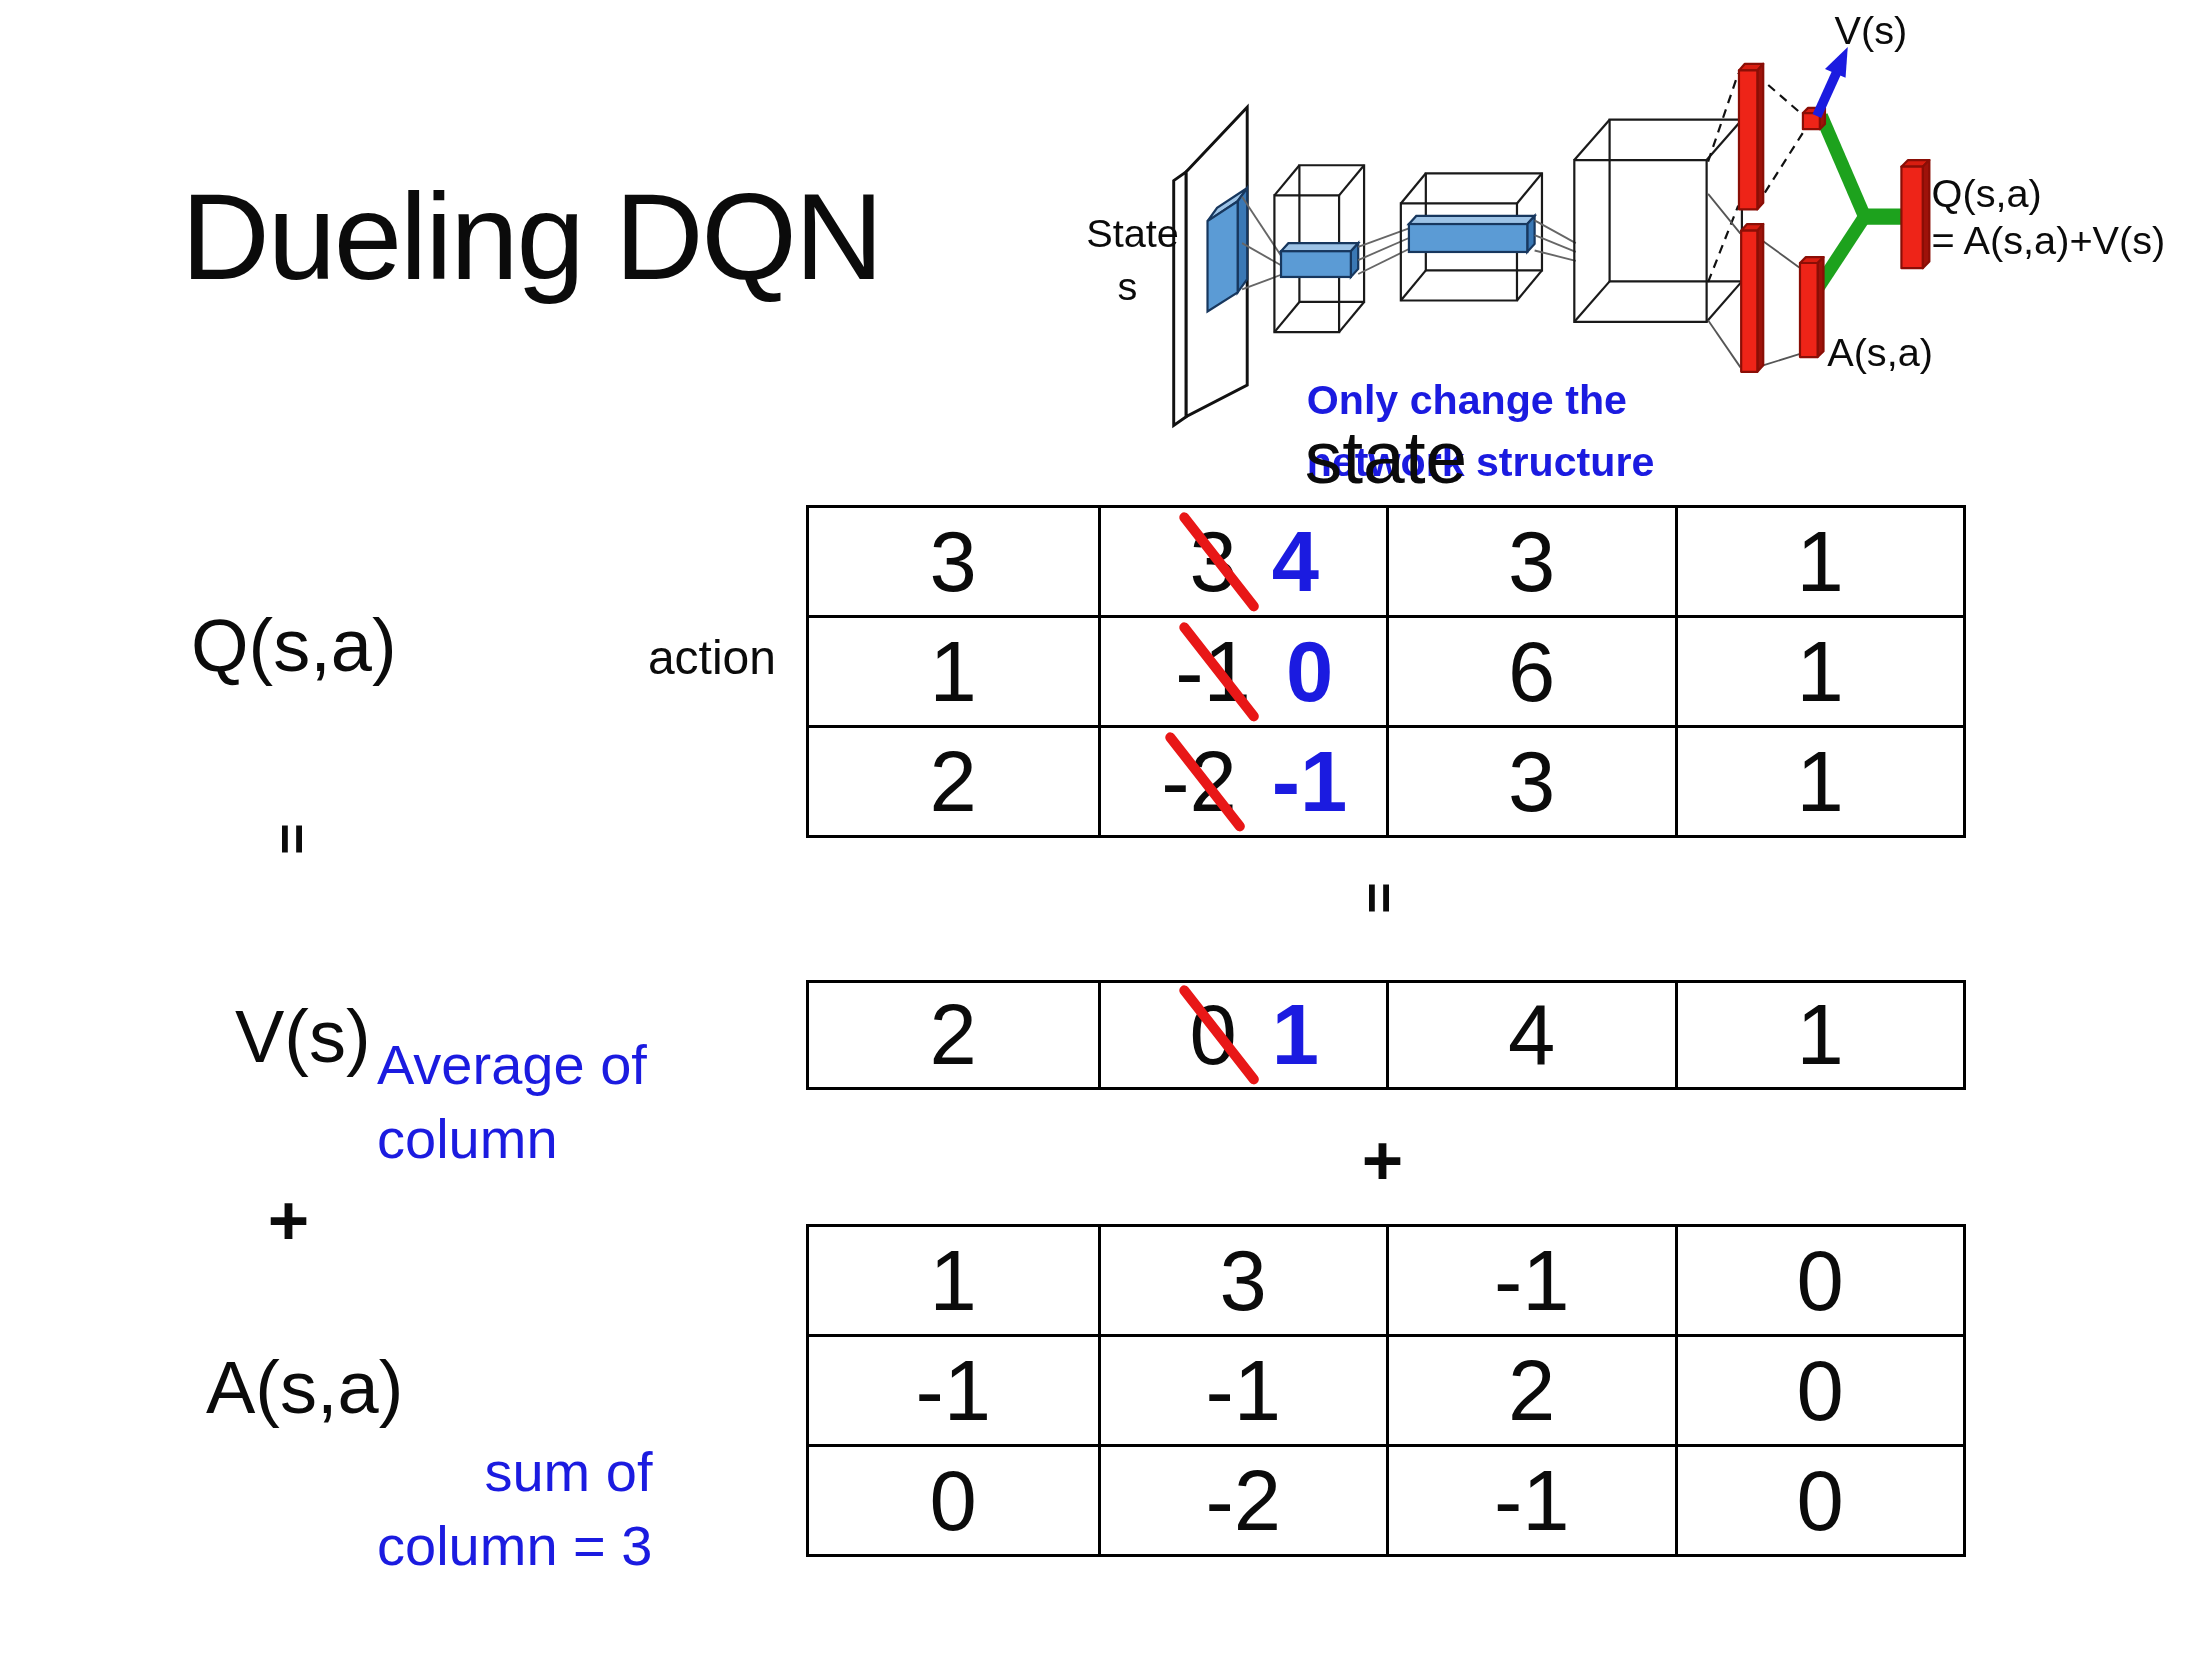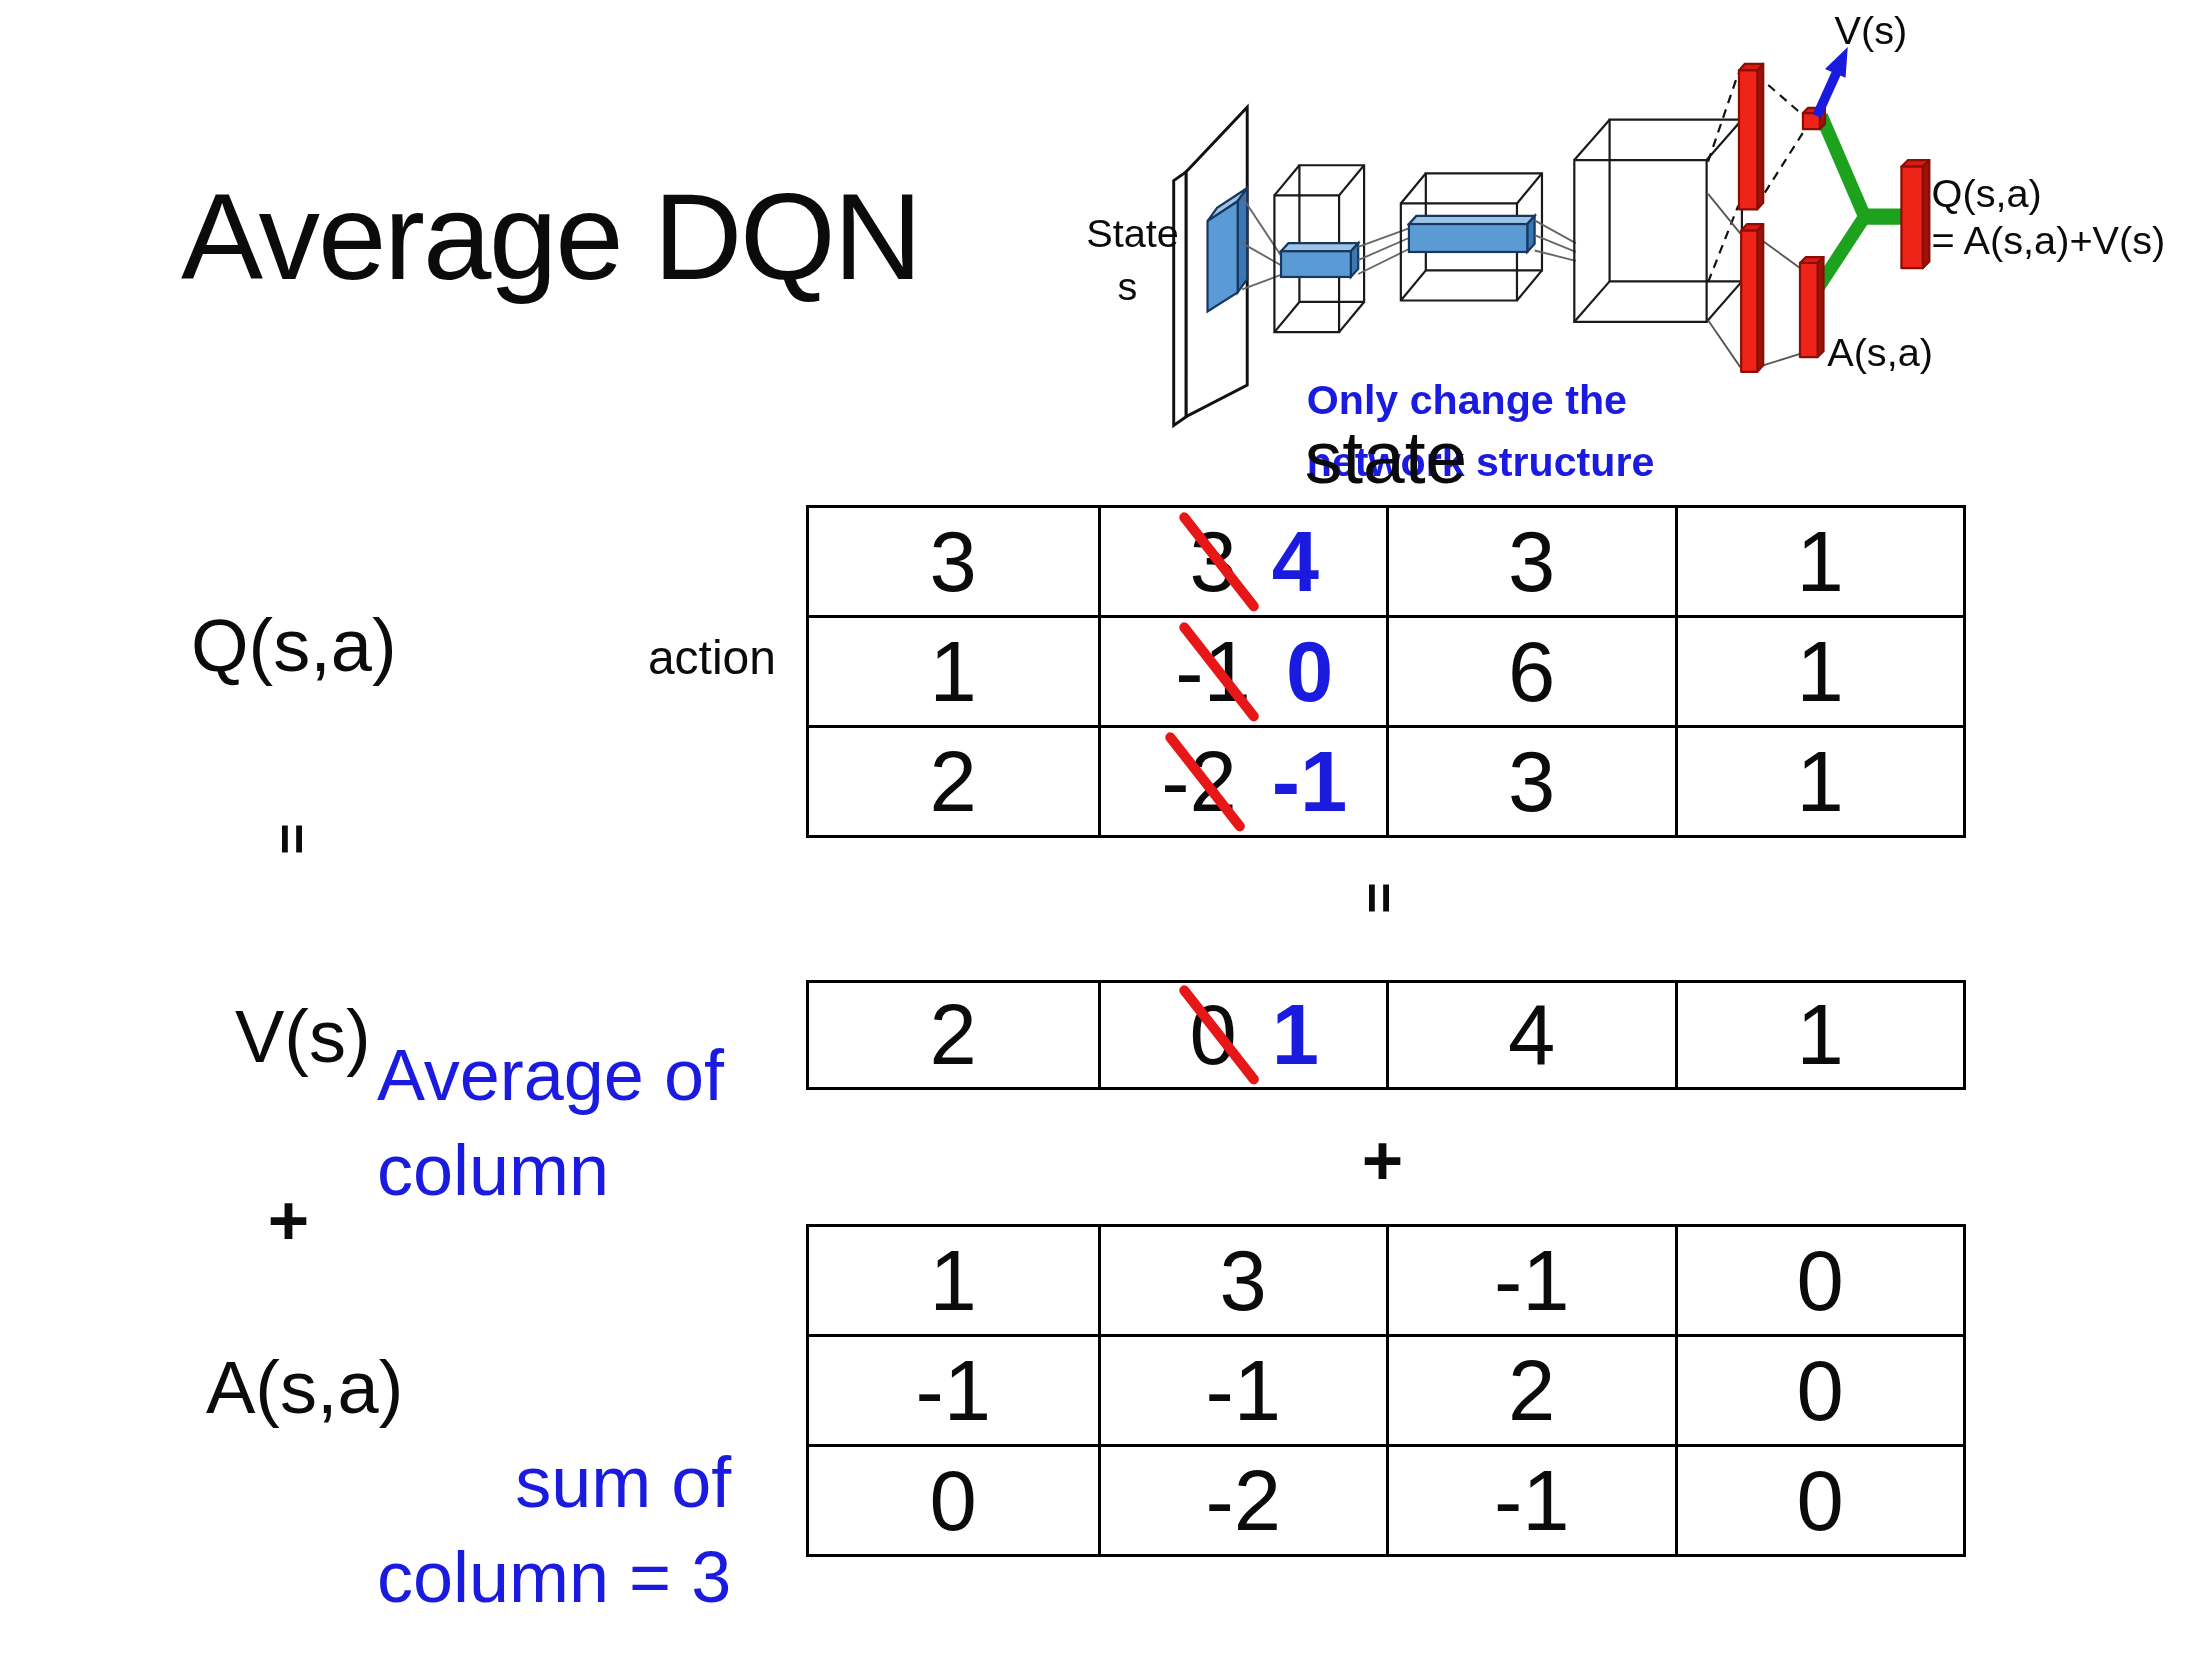--- a/index.html
+++ b/index.html
@@ -5,21 +5,21 @@
   html,body{margin:0;padding:0;background:#fff;}
   .canvas{position:relative;width:2205px;height:1654px;background:#ffffff;overflow:hidden;
           font-family:"Liberation Sans", sans-serif;color:#0b0b0b;}
   .lbl{position:absolute;white-space:nowrap;line-height:1;}
   .title{left:181px;top:175px;font-size:123px;font-weight:400;letter-spacing:-2.2px;}
   .state-hdr{left:806px;top:420px;width:1160px;text-align:center;font-size:75px;}
   .action-hdr{left:441px;top:634px;width:335px;text-align:right;font-size:48px;}
   .q-lbl{left:191px;top:609px;font-size:74px;}
   .v-lbl{left:235px;top:1000px;font-size:74px;}
   .a-lbl{left:206px;top:1351px;font-size:74px;}
-  .note{position:absolute;color:#1b1be0;font-size:72px;line-height:1.32;white-space:nowrap;}
+  .note{position:absolute;color:#1b1be0;font-size:56px;line-height:1.32;white-space:nowrap;}
   .avg-note{left:377px;top:1028px;}
   .sum-note{left:377px;top:1435px;text-align:right;}
   .veq-box{position:absolute;width:103px;text-align:center;line-height:1;}
   .veq-box span{display:inline-block;transform:rotate(90deg);font-size:54px;font-weight:700;}
   .eq-left{left:241px;top:812px;}
   .eq-center{left:1328px;top:871px;}
   .plus-box{position:absolute;width:103px;text-align:center;font-size:71px;font-weight:700;line-height:1;}
   .plus-left{left:237px;top:1185px;}
   .plus-center{left:1331px;top:1125px;}
   
@@ -40,21 +40,21 @@
   
   .diagram{position:absolute;left:1073px;top:3.7px;width:1132px;height:493px;}
   svg text{font-family:"Liberation Sans", sans-serif;fill:#0b0b0b;}
   svg .bluetext{fill:#1b1be0;font-weight:600;}
 </style>
 </head>
 <body>
 
 <div class="canvas">
 
-  <div class="lbl title">Average DQN</div>
+  <div class="lbl title">Dueling DQN</div>
 
   <svg class="diagram" viewBox="0 0 1540 670">
 
     <g>
       <polygon points="137,240 154,228 154,561 137,573" fill="#fff" stroke="#111" stroke-width="4"></polygon>
       <polygon points="154,228 237,140 237,518 154,561" fill="#fff" stroke="#111" stroke-width="4"></polygon>
     </g>
 
     <g>
       <polygon points="183,295 196,277 237,250 224,268" fill="#9dc3e6" stroke="#17375e" stroke-width="3"></polygon>

